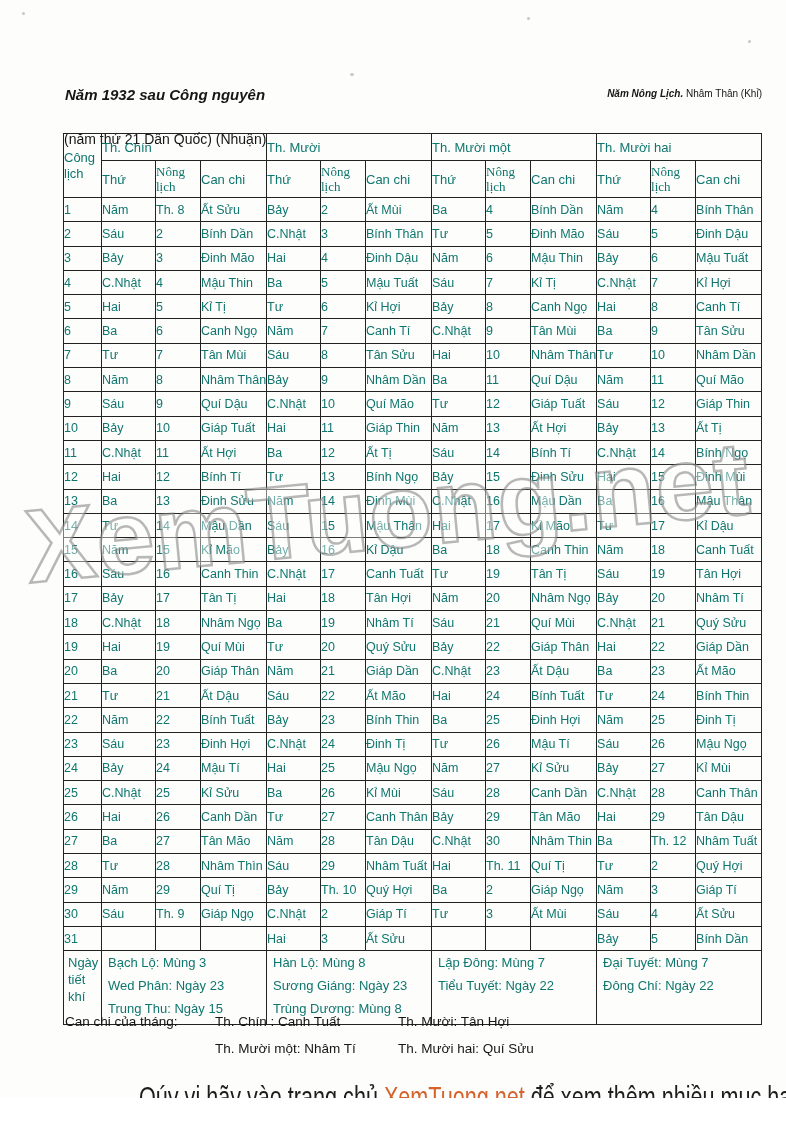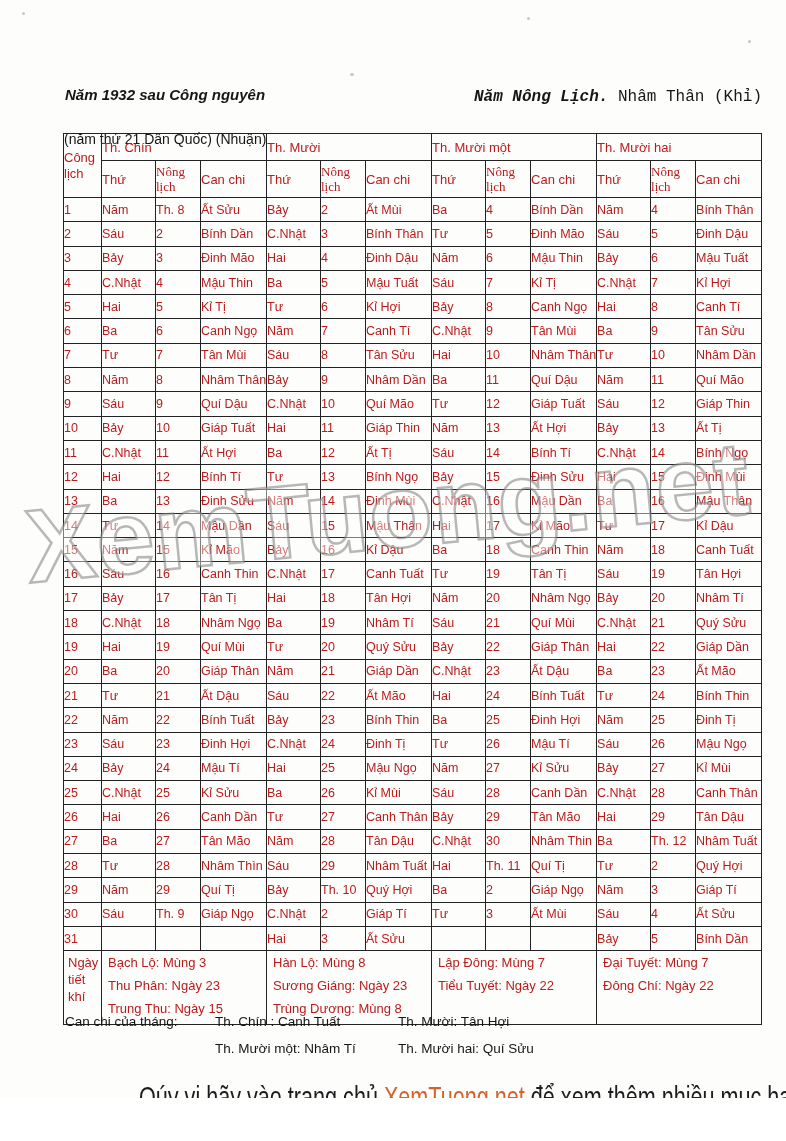--- a/index.html
+++ b/index.html
@@ -3,27 +3,27 @@
 <meta charset="utf-8">
 <style>
   html,body{margin:0;padding:0;background:#ffffff;}
   .page{
     position:relative;width:786px;height:1098px;background:#fdfdfc;
     font-family:"Liberation Sans",sans-serif;color:#161616;overflow:hidden;
   }
   
   .title-left{position:absolute;left:65px;top:86px;font-size:15px;font-weight:bold;font-style:italic;}
   .title-left-sub{position:absolute;left:64px;top:107px;font-size:14px;margin-top:24px;}
-  .title-right{position:absolute;right:24px;top:88px;font-size:16px;white-space:nowrap;font-family:Liberation Mono, monospace;}
+  .title-right{position:absolute;right:24px;top:88px;font-size:10px;white-space:nowrap;}
   .title-right b{font-style:italic;}
   
   table.cal{
     position:absolute;left:63px;top:133px;width:698px;
     border-collapse:collapse;table-layout:fixed;
-    font-size:12.5px;color:#b91c1c;border-radius:25px;
+    font-size:12.5px;color:#0f766e;border-radius:25px;
   }
   table.cal td, table.cal th{
     border:1.5px solid #222;padding:0;overflow:hidden;white-space:nowrap;
     font-weight:normal;text-align:left;vertical-align:middle;
   }
   th.month{height:26px;text-align:center;font-size:13px;}
   th.sub{height:36px;padding-left:4px;font-size:13px;}
   th.sub .wrap{white-space:normal;line-height:15px;display:block;width:42px;font-family:Liberation Serif, serif;}
   th.conglich{text-align:left;padding-left:3px;font-size:13px;}
   th.conglich .wrap{white-space:normal;line-height:16px;display:block;width:36px;}
@@ -588,21 +588,21 @@
           <td class="c-thu">Bảy</td>
           <td class="c-nong">5</td>
           <td class="c-can">Bính Dần</td>
         </tr>
       </tbody>
     <tbody>
       <tr class="tietkhi">
         <td class="tk-label">Ngày tiết khí</td>
         <td colspan="3">
           <div class="ln">Bạch Lộ: Mùng 3</div>
-          <div class="ln">Thu Phân: Ngày 23</div>
+          <div class="ln">Wed Phân: Ngày 23</div>
           <div class="ln">Trung Thu: Ngày 15</div>
         </td>
         <td colspan="3">
           <div class="ln">Hàn Lộ: Mùng 8</div>
           <div class="ln">Sương Giáng: Ngày 23</div>
           <div class="ln">Trùng Dương: Mùng 8</div>
         </td>
         <td colspan="3">
           <div class="ln">Lập Đông: Mùng 7</div>
           <div class="ln">Tiểu Tuyết: Ngày 22</div>

